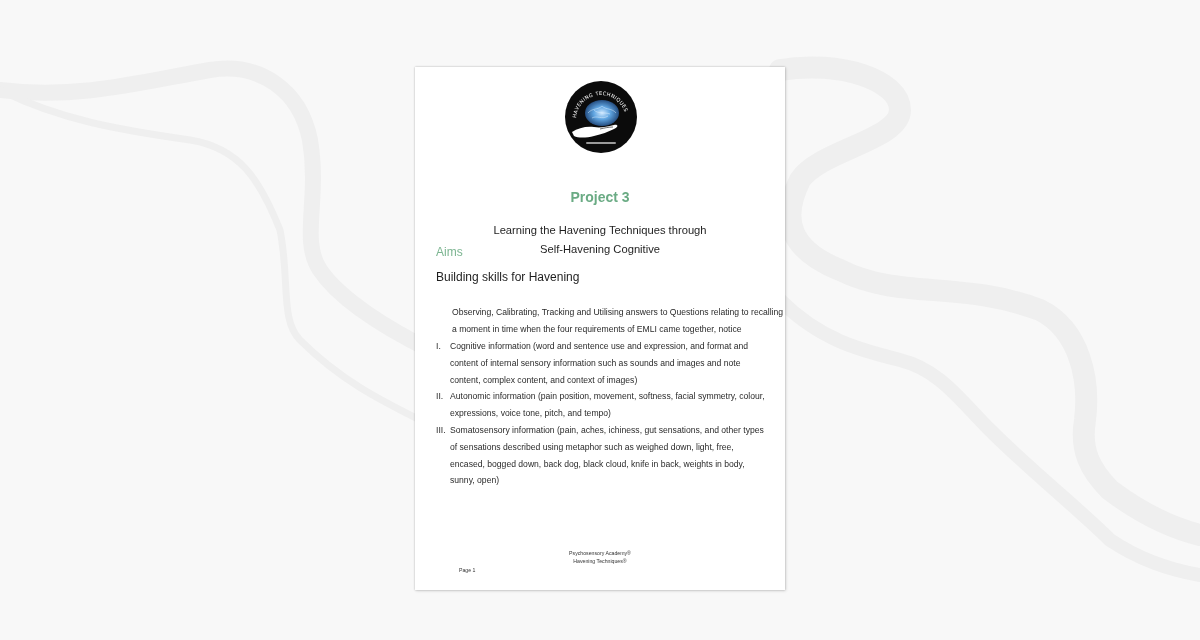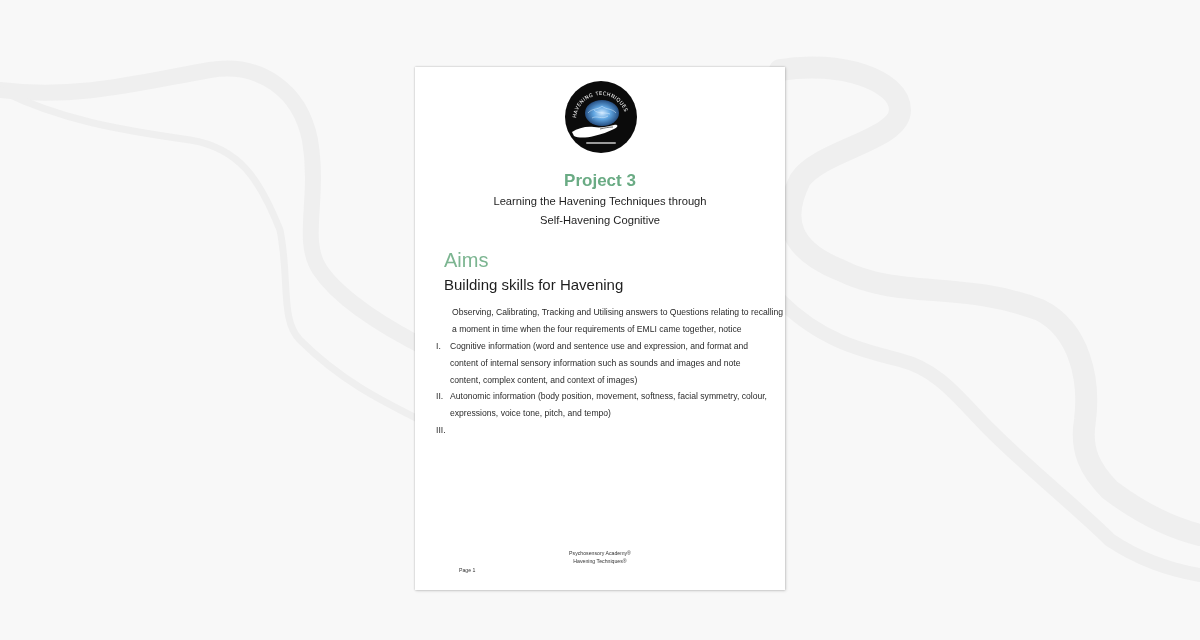--- a/index.html
+++ b/index.html
@@ -38,48 +38,48 @@
     .title-block {
       position: absolute;
       left: 0;
       top: 106px;
       width: 370px;
       text-align: center;
     }
     .project-title {
       color: #6aab84;
       font-weight: bold;
-      font-size: 17px;
+      font-size: 14px;
       line-height: 16px;
-      margin: 0;
+      margin: 16px;
     }
     .subtitle {
       color: #1e1e1e;
       font-size: 11.2px;
       line-height: 18.5px;
       margin: 3px 0 0 0;
     }
     .aims-heading {
       position: absolute;
       left: 21px;
       top: 176px;
       color: #7cb591;
-      font-size: 20px;
+      font-size: 12px;
       line-height: 18px;
-      margin: 8px;
+      margin: 0;
       font-weight: normal;
     }
     .section-sub {
       position: absolute;
       left: 21px;
       top: 203px;
       color: #1e1e1e;
-      font-size: 15px;
+      font-size: 12px;
       line-height: 14px;
-      margin: 8px;
+      margin: 0;
     }
     .intro {
       position: absolute;
       left: 21px;
       top: 221px;
       width: 334px;
       color: #2a2a2a;
       font-size: 8.6px;
       line-height: 16.8px;
       margin: 16px;
@@ -173,24 +173,25 @@
 
   <p class="intro">Observing, Calibrating, Tracking and Utilising answers to Questions relating to recalling a moment in time when the four requirements of EMLI came together, notice</p>
 
   <ol class="aims-list">
     <li>
       <span class="num">I.</span>
       <span>Cognitive information (word and sentence use and expression, and format and content of internal sensory information such as sounds and images and note content, complex content, and context of images)</span>
     </li>
     <li>
       <span class="num">II.</span>
-      <span>Autonomic information (body position, movement, softness, facial symmetry, colour, expressions, voice tone, pitch, and tempo)</span>
+      <span>Autonomic information (pain position, movement, softness, facial symmetry, colour, expressions, voice tone, pitch, and tempo)</span>
     </li>
     <li>
       <span class="num">III.</span>
+      <span>Somatosensory information (pain, aches, ichiness, gut sensations, and other types of sensations described using metaphor such as weighed down, light, free, encased, bogged down, back dog, black cloud, knife in back, weights in body, sunny, open)</span>
     </li>
   </ol>
 
   <div class="footer-center">
     <div>Psychosensory Academy®</div>
     <div>Havening Techniques®</div>
   </div>
 
   <div class="footer-page">Page 1</div>
 

